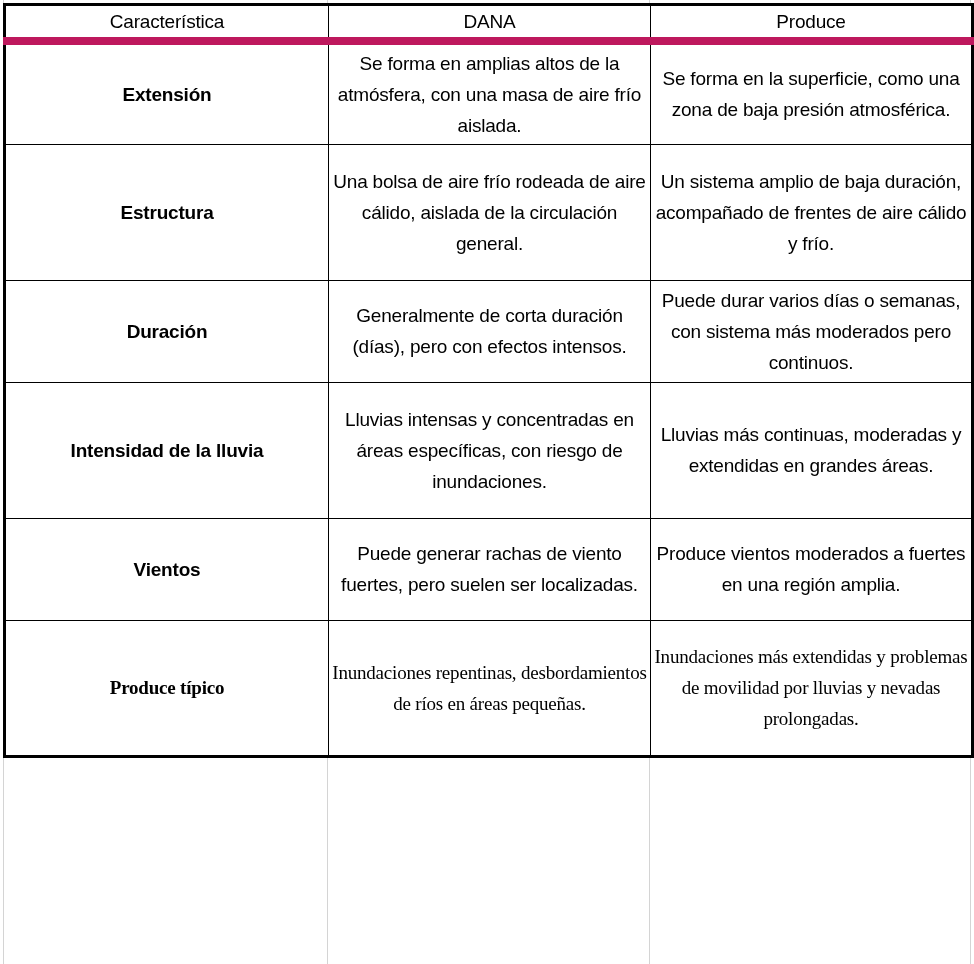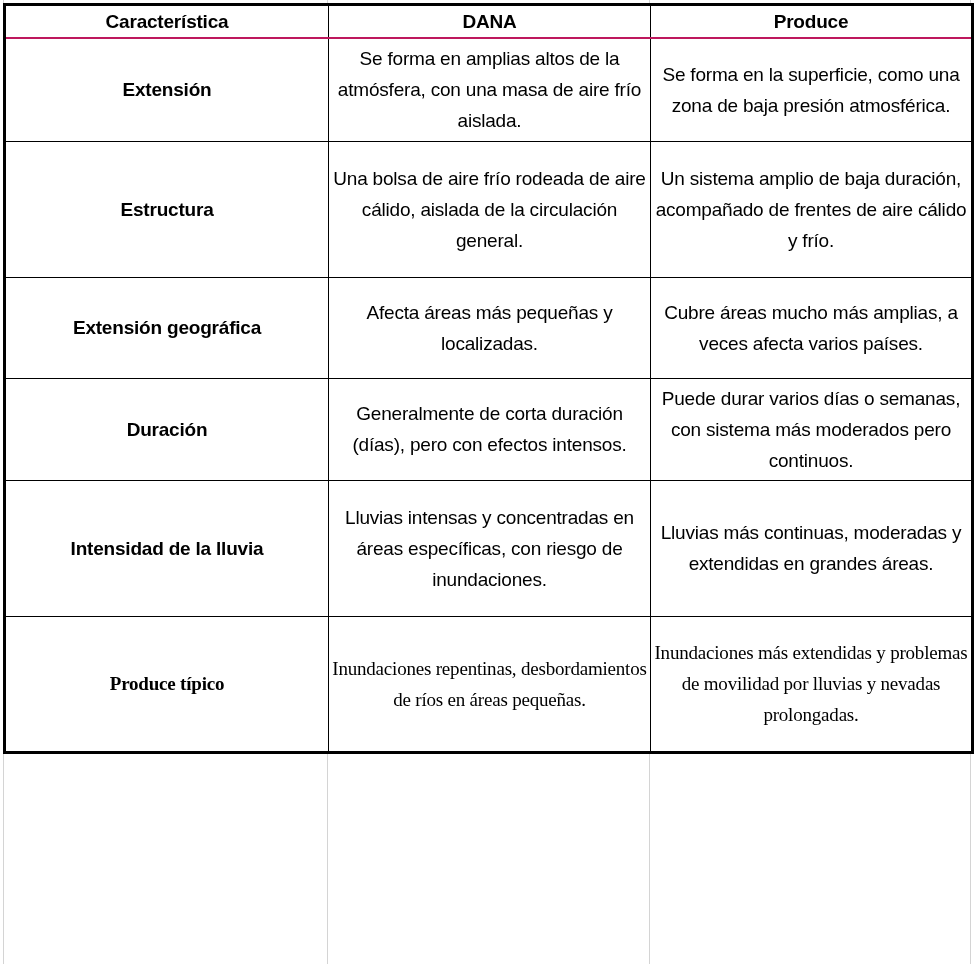--- a/index.html
+++ b/index.html
@@ -41,23 +41,23 @@
     table.cmp td, table.cmp th {
       border: 1.5px solid #000;
       text-align: center;
       vertical-align: middle;
       padding: 0 3px;
       font-size: 19px;
       line-height: 31px;
       letter-spacing: -0.2px;
     }
     table.cmp th {
-      font-weight: bold;
+      font-weight: normal;
       height: 31px;
-      border-bottom: 2px solid #be185d;
+      border-bottom: 8px solid #be185d;
     }
     table.cmp td.feat {
       font-weight: bold;
     }
     table.cmp tr.last td {
       border-bottom: 3px solid #000;
       font-family: Liberation Serif, serif;
     }
     col.c1 { width: 324px; }
     col.c2 { width: 322px; }
@@ -90,34 +90,34 @@
     <tr style="height:103px">
       <td class="feat">Extensión</td>
       <td>Se forma en amplias altos de la atmósfera, con una masa de aire frío aislada.</td>
       <td>Se forma en la superficie, como una zona de baja presión atmosférica.</td>
     </tr>
     <tr style="height:136px">
       <td class="feat">Estructura</td>
       <td>Una bolsa de aire frío rodeada de aire cálido, aislada de la circulación general.</td>
       <td>Un sistema amplio de baja duración, acompañado de frentes de aire cálido y frío.</td>
     </tr>
-    <tr style="height:101px">
-      <td class="feat">Extensión geográfica</td>
-      <td>Afecta áreas más pequeñas y localizadas.</td>
-      <td>Cubre áreas mucho más amplias, a veces afecta varios países.</td>
-    </tr>
     <tr style="height:102px">
       <td class="feat">Duración</td>
       <td>Generalmente de corta duración (días), pero con efectos intensos.</td>
       <td>Puede durar varios días o semanas, con sistema más moderados pero continuos.</td>
     </tr>
     <tr style="height:136px">
       <td class="feat">Intensidad de la lluvia</td>
       <td>Lluvias intensas y concentradas en áreas específicas, con riesgo de inundaciones.</td>
       <td>Lluvias más continuas, moderadas y extendidas en grandes áreas.</td>
     </tr>
+    <tr style="height:102px">
+      <td class="feat">Vientos</td>
+      <td>Puede generar rachas de viento fuertes, pero suelen ser localizadas.</td>
+      <td>Produce vientos moderados a fuertes en una región amplia.</td>
+    </tr>
     <tr class="last" style="height:136px">
       <td class="feat">Produce típico</td>
       <td>Inundaciones repentinas, desbordamientos de ríos en áreas pequeñas.</td>
       <td>Inundaciones más extendidas y problemas de movilidad por lluvias y nevadas prolongadas.</td>
     </tr>
   </tbody>
 </table>
 
 </body></html>

